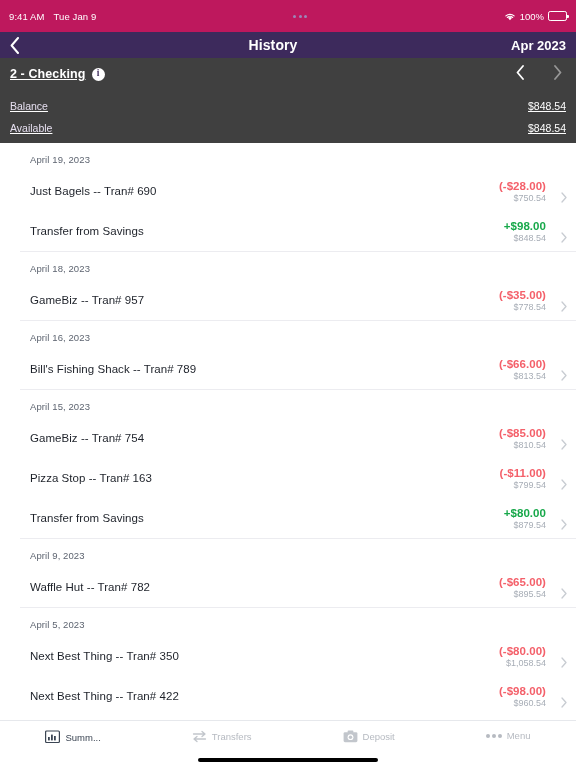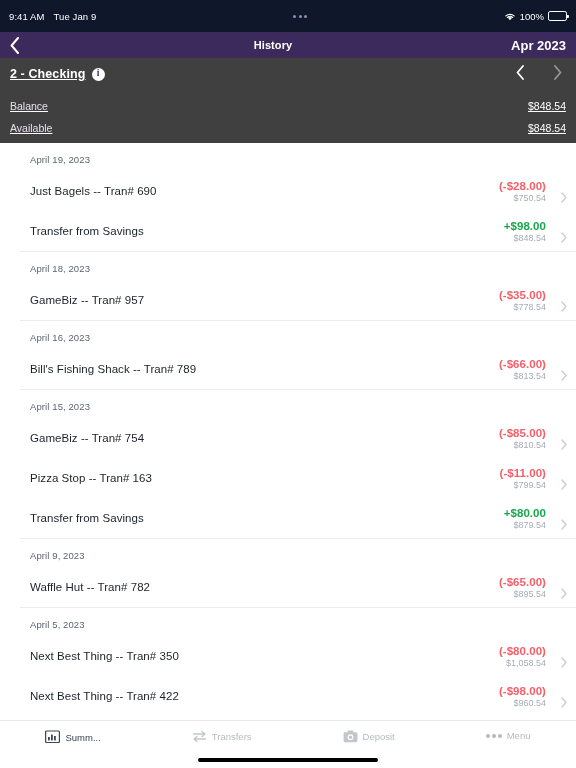--- a/index.html
+++ b/index.html
@@ -6,21 +6,21 @@
   html, body {
     width: 576px; height: 768px;
     font-family: "Liberation Sans", sans-serif;
     background: #ffffff;
     overflow: hidden;
   }
   .phone { width: 576px; height: 768px; position: relative; display: flex; flex-direction: column; }
 
   
   .statusbar {
-    height: 18px; background: #0f172a; color: #ffffff;
+    height: 18px; background: #be185d; color: #ffffff;
     display: flex; align-items: center; justify-content: space-between;
     padding: 16px 9px; font-size: 9.5px; flex: 0 0 auto;
   }
   .sb-left { display: flex; align-items: center; gap: 9px; letter-spacing: .1px; }
   .sb-center { display: flex; align-items: center; gap: 2.5px; }
   .sb-dot { width: 3px; height: 3px; border-radius: 50%; background: #9c86b8; }
   .sb-right { display: flex; align-items: center; gap: 4px; }
   .wifi-icon { display: block; }
   .battery {
     width: 19px; height: 9.5px; border: 1.2px solid #ffffff; border-radius: 2.2px;
@@ -32,21 +32,21 @@
   }
   .battery-fill { height: 100%; width: 100%; background: #ffffff; border-radius: 1px; }
 
   
   .navbar {
     height: 26px; background: #3d2a5c; color: #fff;
     display: flex; align-items: center; justify-content: space-between;
     padding: 0 10px; flex: 0 0 auto;
   }
   .nav-back { width: 30px; display: flex; align-items: center; }
-  .nav-title { font-size: 11px; font-weight: 700; letter-spacing: .1px; }
+  .nav-title { font-size: 14px; font-weight: 700; letter-spacing: .1px; }
   .nav-period { font-size: 13px; font-weight: 700; min-width: 60px; text-align: right; }
 
   
   .acct {
     background: #404040; color: #fff; flex: 0 0 auto;
     padding: 6px 10px 9px 10px;
     text-decoration: underline;
   }
   .acct-top { display: flex; align-items: center; justify-content: space-between; height: 20px; }
   .acct-name-wrap { display: flex; align-items: center; gap: 6px; }

